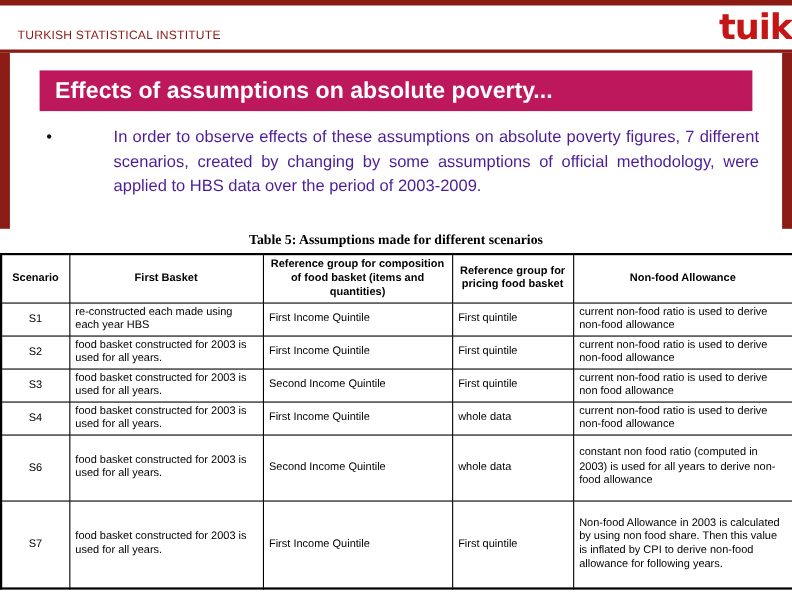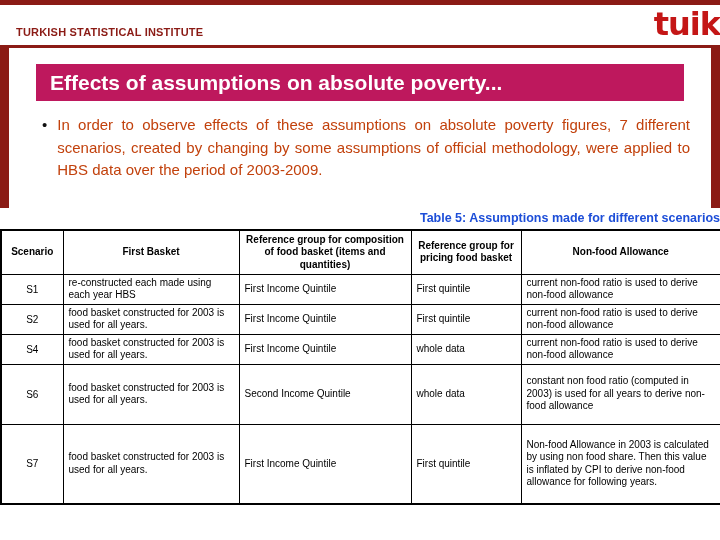--- a/index.html
+++ b/index.html
@@ -13,21 +13,21 @@
     margin: 0 auto;
   }
   
   .frame-top    { position: absolute; top: 0; left: 0; right: 0; height: 5px;  background: #8b1b15; z-index: 1; }
   .frame-left   { position: absolute; top: 48px; bottom: 0; left: 0;  width: 9px; background: #8b1b15; z-index: 1; }
   .frame-right  { position: absolute; top: 48px; bottom: 0; right: 0; width: 9px; background: #8b1b15; z-index: 1; }
   .frame-bottom { position: absolute; bottom: 0; left: 0; right: 0; height: 10px; background: #8b1b15; z-index: 1; }
 
   .institute {
     position: absolute; top: 26px; left: 16px;
-    font-size: 11px; font-weight: bold; color: #8b1b15;
+    font-size: 11px; font-weight: normal; color: #8b1b15;
     letter-spacing: 0.2px; z-index: 2;
   }
   .logo {
     position: absolute; top: 6px; right: 0;
     font-size: 32px; font-weight: 800; color: #c41616;
     letter-spacing: -1px; line-height: 36px; z-index: 2;
     font-family: "DejaVu Sans", sans-serif;
   }
   .header-rule {
     position: absolute; top: 45px; left: 0; right: 0; height: 3px;
@@ -41,30 +41,32 @@
     z-index: 2;
   }
   .bullet-row {
     position: absolute; top: 114px; left: 42px; right: 30px;
     display: flex; z-index: 2;
   }
   .bullet-dot {
     font-size: 15px; line-height: 1.5; color: #111; margin-right: 10px;
   }
   .bullet-text {
-    font-size: 15px; line-height: 1.5; color: #c2410c;
+    font-size: 15px; line-height: 1.5; color: #4c1d95;
     text-align: justify;
+    margin-left: 46px;
   }
   .table-wrap {
     position: absolute; top: 208px; left: 0; right: 0; bottom: 0;
     background: #ffffff; z-index: 3; overflow: hidden;
   }
   .table-caption {
-    text-align: right; font-weight: bold; font-size: 12.5px; color: #1d4ed8;
+    text-align: center; font-weight: bold; font-size: 12.5px; color: #000000;
     padding: 3px 0 4px 0;
+    font-family: Liberation Serif, serif;
   }
   table.assumptions {
     width: 720px; border-collapse: collapse; table-layout: fixed;
     font-size: 10px; color: #000;
     border: 2px solid #000;
   }
   table.assumptions th, table.assumptions td {
     border: 1px solid #000;
     vertical-align: middle;
     padding: 2px 5px;
@@ -129,20 +131,27 @@
           <td class="c-nonfood">current non-food ratio is used to derive non-food allowance</td>
         </tr>
         <tr class="h28">
           <td class="c-scenario">S2</td>
           <td class="c-basket">food basket constructed for 2003 is used for all years.</td>
           <td class="c-comp">First Income Quintile</td>
           <td class="c-price">First quintile</td>
           <td class="c-nonfood">current non-food ratio is used to derive non-food allowance</td>
         </tr>
         <tr class="h28">
+          <td class="c-scenario">S3</td>
+          <td class="c-basket">food basket constructed for 2003 is used for all years.</td>
+          <td class="c-comp">Second Income Quintile</td>
+          <td class="c-price">First quintile</td>
+          <td class="c-nonfood">current non-food ratio is used to derive non food allowance</td>
+        </tr>
+        <tr class="h28">
           <td class="c-scenario">S4</td>
           <td class="c-basket">food basket constructed for 2003 is used for all years.</td>
           <td class="c-comp">First Income Quintile</td>
           <td class="c-price">whole data</td>
           <td class="c-nonfood">current non-food ratio is used to derive non-food allowance</td>
         </tr>
         <tr class="h60">
           <td class="c-scenario">S6</td>
           <td class="c-basket">food basket constructed for 2003 is used for all years.</td>
           <td class="c-comp">Second Income Quintile</td>

